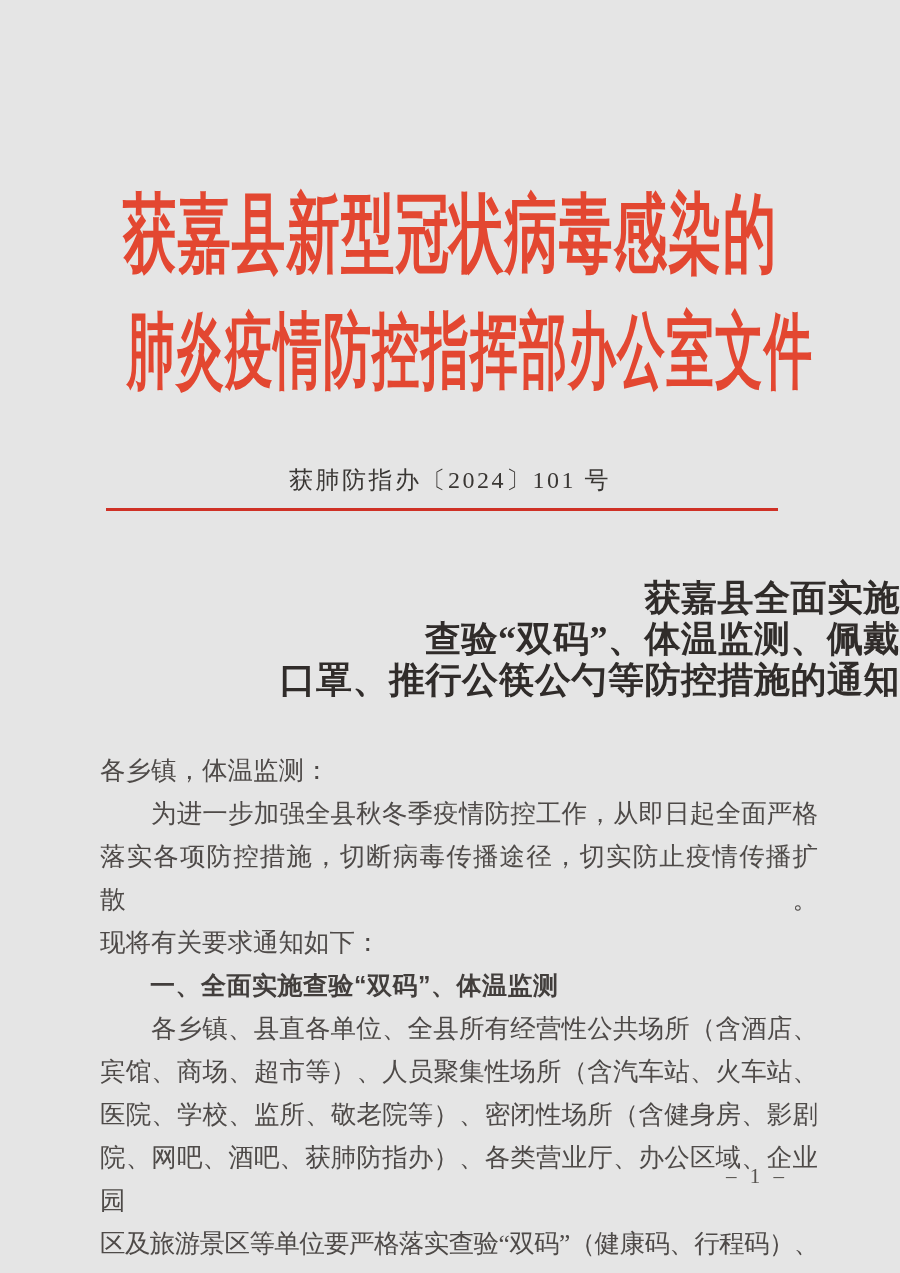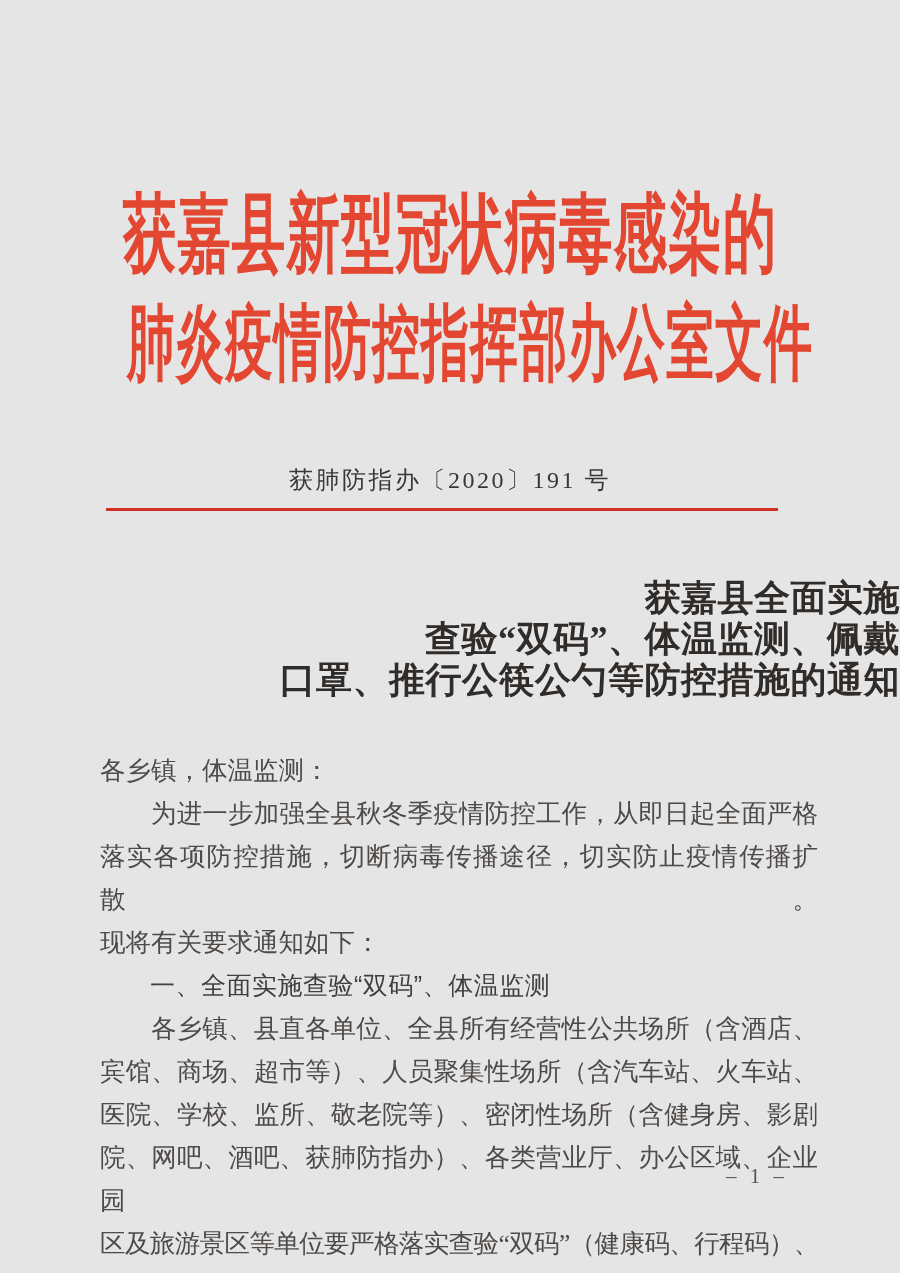--- a/index.html
+++ b/index.html
@@ -28,21 +28,21 @@
     align-items: center;
   }
   .red-hdr span {
     font-family: "Liberation Serif", "DejaVu Serif", serif;
     font-weight: 700;
     color: var(--header-red);
     white-space: nowrap;
   }
   #hdr-line-1 { top: 184px; }
   #hdr-line-1 span { font-size: 53px; letter-spacing: 1px; transform: scale(1.01, 1.62); }
-  #hdr-line-2 { top: 292px; padding-left: 40px; }
+  #hdr-line-2 { top: 300px; padding-left: 40px; }
   #hdr-line-2 span { font-size: 48px; letter-spacing: 1px; transform: scale(1.0, 1.72); }
 
   
   .doc-number {
     position: absolute;
     top: 464px;
     left: 0;
     width: 100%;
     text-align: center;
     font-size: 24px;
@@ -83,21 +83,21 @@
     font-size: 25.5px;
     line-height: 43px;
     color: #4e4a48;
   }
   .bline { white-space: normal; }
   .jl { text-align: justify; text-align-last: justify; }
   .ind { text-indent: 2em; }
   .tight { letter-spacing: -1.3px; }
   .sec-head {
     font-family: "Liberation Sans", "DejaVu Sans", sans-serif;
-    font-weight: 400;
+    font-weight: 700;
     font-size: 25px;
     color: #423e3c;
     letter-spacing: 0.5px;
   }
 
   
   .page-number {
     position: absolute;
     top: 1164px;
     left: 726px;
@@ -111,21 +111,21 @@
 
 <div class="page">
 
   <div class="red-hdr" id="hdr-line-1">
     <span>获嘉县新型冠状病毒感染的</span>
   </div>
   <div class="red-hdr" id="hdr-line-2">
     <span>肺炎疫情防控指挥部办公室文件</span>
   </div>
 
-  <div class="doc-number">获肺防指办〔2020〕191 号</div>
+  <div class="doc-number">获肺防指办〔2024〕101 号</div>
 
   <div class="red-rule"></div>
 
   <div class="doc-title">
     <div>获嘉县全面实施</div>
     <div>查验“双码”、体温监测、佩戴</div>
     <div>口罩、推行公筷公勺等防控措施的通知</div>
   </div>
 
   <div class="body-block">

